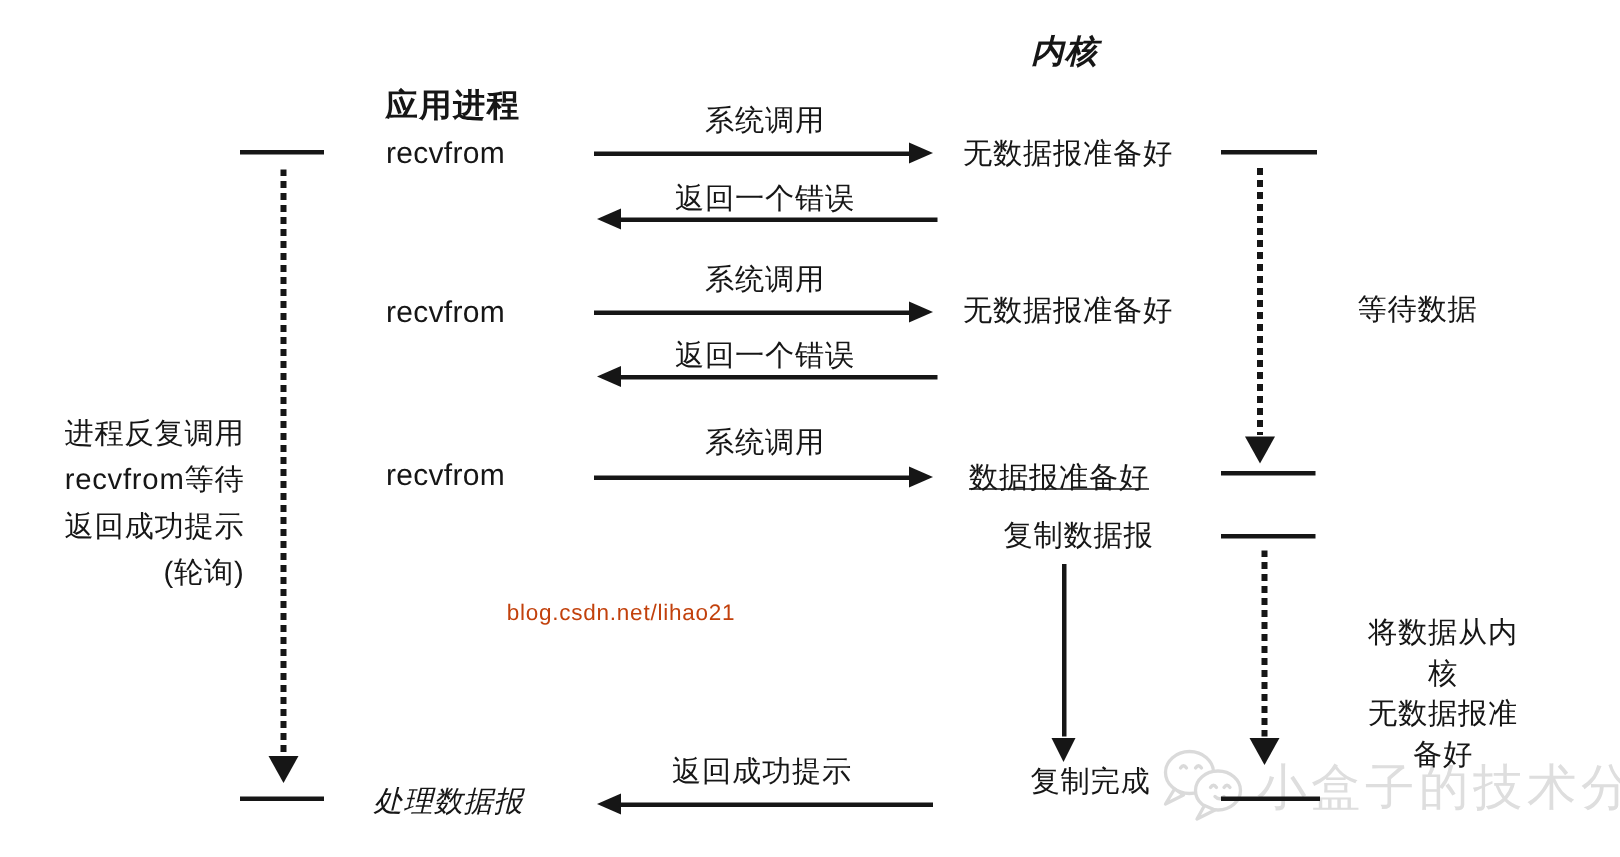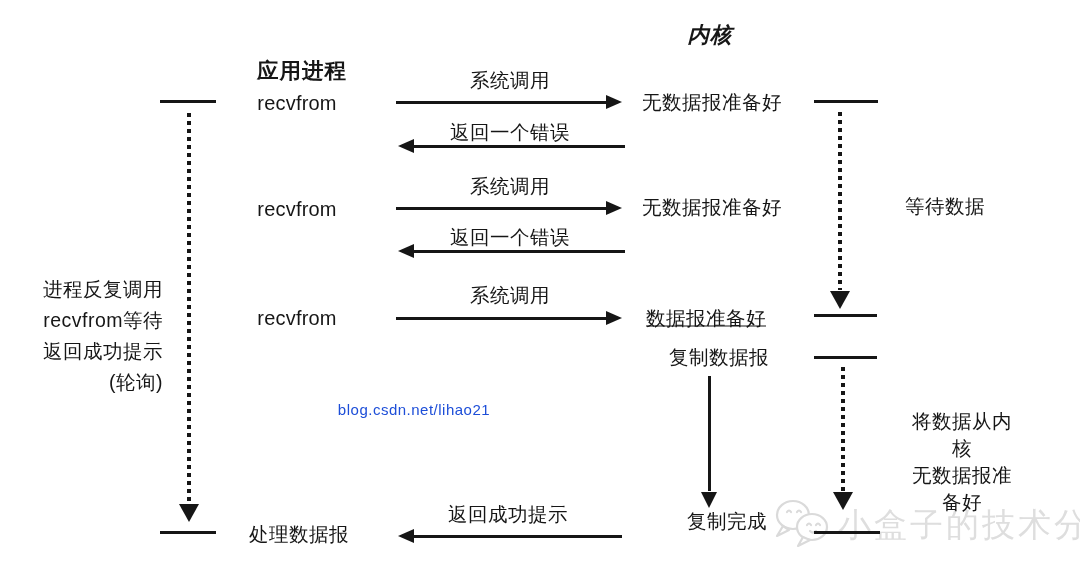--- a/index.html
+++ b/index.html
@@ -27,21 +27,21 @@
     background-image:repeating-linear-gradient(to bottom,#161616 0 4.5px,transparent 4.5px 8px); }
   .vline { position:absolute; width:2.6px; background:#161616; }
   .ah-down { position:absolute; width:0; height:0; transform:translateX(-50%);
     border-left:10px solid transparent; border-right:10px solid transparent;
     border-top:18px solid #161616; }
   .ah-down.sm { border-left-width:8px; border-right-width:8px; border-top-width:16px; }
   .note { position:absolute; transform:translateX(-50%); text-align:center;
     font-size:19.5px; line-height:31px; letter-spacing:0.5px; }
   .note.rt { line-height:27px; }
   .wm-csdn { position:absolute; transform:translate(-50%,-50%);
-    color:#1d4ed8; font-size:15px; letter-spacing:0.5px; }
+    color:#c2410c; font-size:15px; letter-spacing:0.5px; }
   .wm-brand { position:absolute; color:#dedede; font-size:33px;
     letter-spacing:3px; white-space:nowrap; }
 </style>
 </head>
 <body>
 
 <div class="stage">
 
   <div class="wm-csdn" style="left:414px; top:409px;">blog.csdn.net/lihao21</div>
   <svg width="68" height="54" viewBox="0 0 68 54" style="position:absolute; left:770px; top:496px;">
@@ -72,21 +72,21 @@
   <div class="note" style="left:103px; top:274px;text-align:right;">
     <div>进程反复调用</div>
     <div>recvfrom等待</div>
     <div>返回成功提示</div>
     <div>(轮询)</div>
   </div>
 
   <div class="t code" style="left:297px; top:103px;">recvfrom</div>
   <div class="t code" style="left:297px; top:209px;">recvfrom</div>
   <div class="t code" style="left:297px; top:318px;">recvfrom</div>
-  <div class="t" style="left:299px; top:534px;">处理数据报</div>
+  <div class="t" style="left:299px; top:534px;font-style:italic;">处理数据报</div>
 
   <div class="t" style="left:510px; top:80px;">系统调用</div>
   <div class="arr r" style="left:396px; top:101px; width:210px;"></div>
   <div class="t" style="left:510px; top:132px;">返回一个错误</div>
   <div class="arr l" style="left:414px; top:145px; width:211px;"></div>
 
   <div class="t" style="left:510px; top:186px;">系统调用</div>
   <div class="arr r" style="left:396px; top:207px; width:210px;"></div>
   <div class="t" style="left:510px; top:237px;">返回一个错误</div>
   <div class="arr l" style="left:414px; top:250px; width:211px;"></div>

